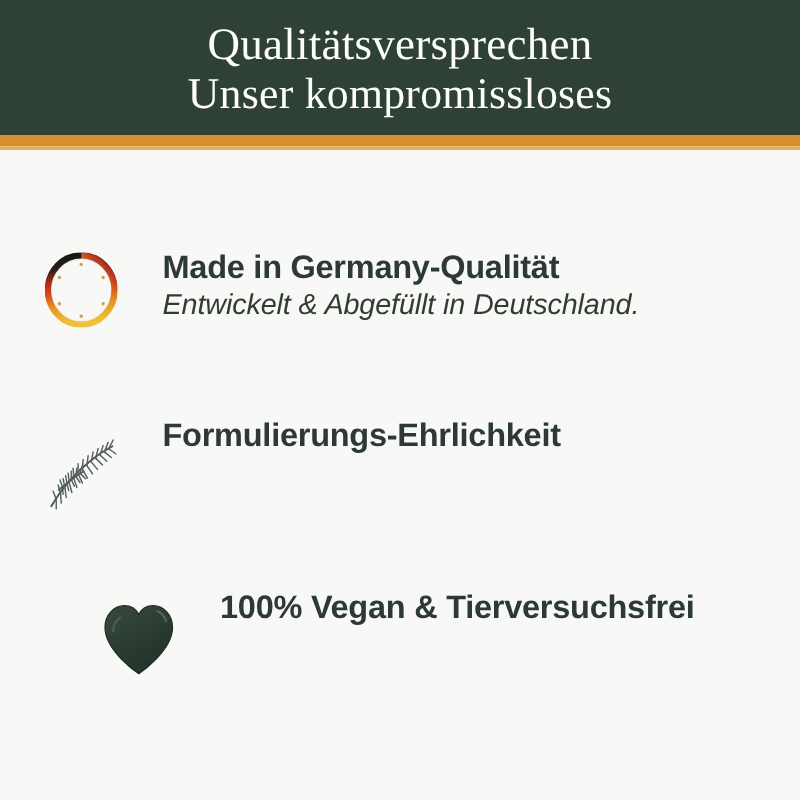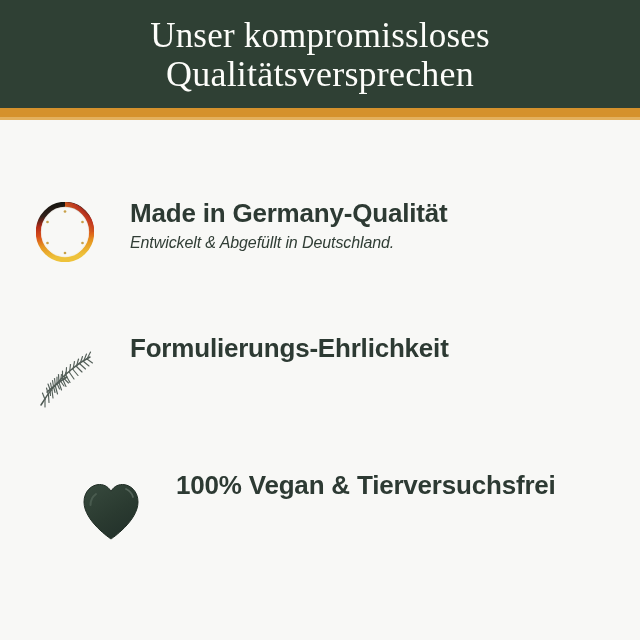--- a/index.html
+++ b/index.html
@@ -90,36 +90,36 @@
     font-weight:bold;
     font-size:26px;
     line-height:31px;
     color:#2d3a33;
     letter-spacing:-0.2px;
     white-space:nowrap;
   }
   .f-sub {
     font-family:"Liberation Sans", sans-serif;
     font-style:italic;
-    font-size:16px;
+    font-size:23px;
     line-height:26px;
     color:#303d35;
     letter-spacing:-0.1px;
     margin-top:1px;
     white-space:nowrap;
   }
 </style>
 </head>
 <body>
 
 <div id="page">
 
   <div class="header">
+    <div class="header-line l2">Qualitätsversprechen</div>
     <div class="header-line l1">Unser kompromissloses</div>
-    <div class="header-line l2">Qualitätsversprechen</div>
   </div>
 
   <div class="gold-bar"></div>
   <div class="gold-bar-lite"></div>
 
   <div class="features">
 
     <div class="feature f1">
       <div class="icon-wrap ico1">
         <svg width="58" height="60" viewBox="0 0 58 60">

